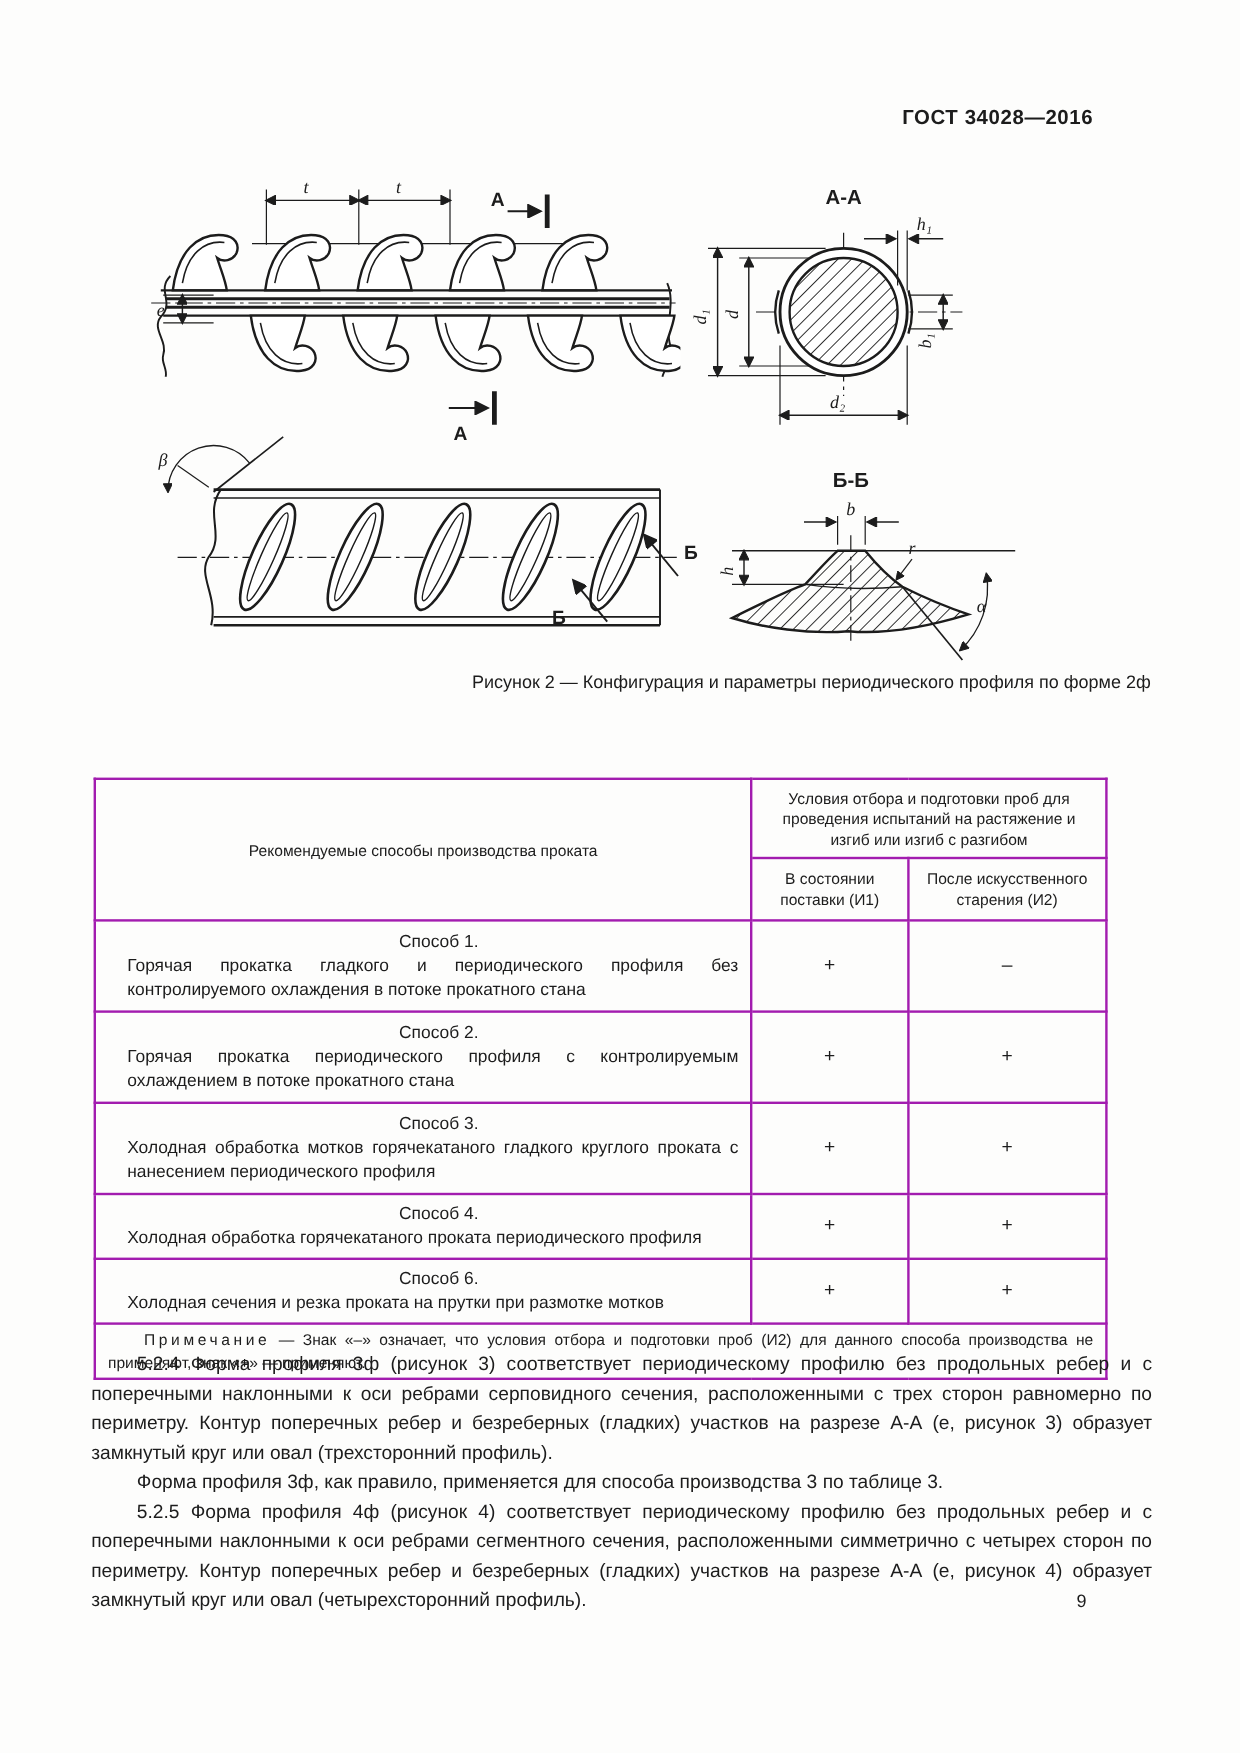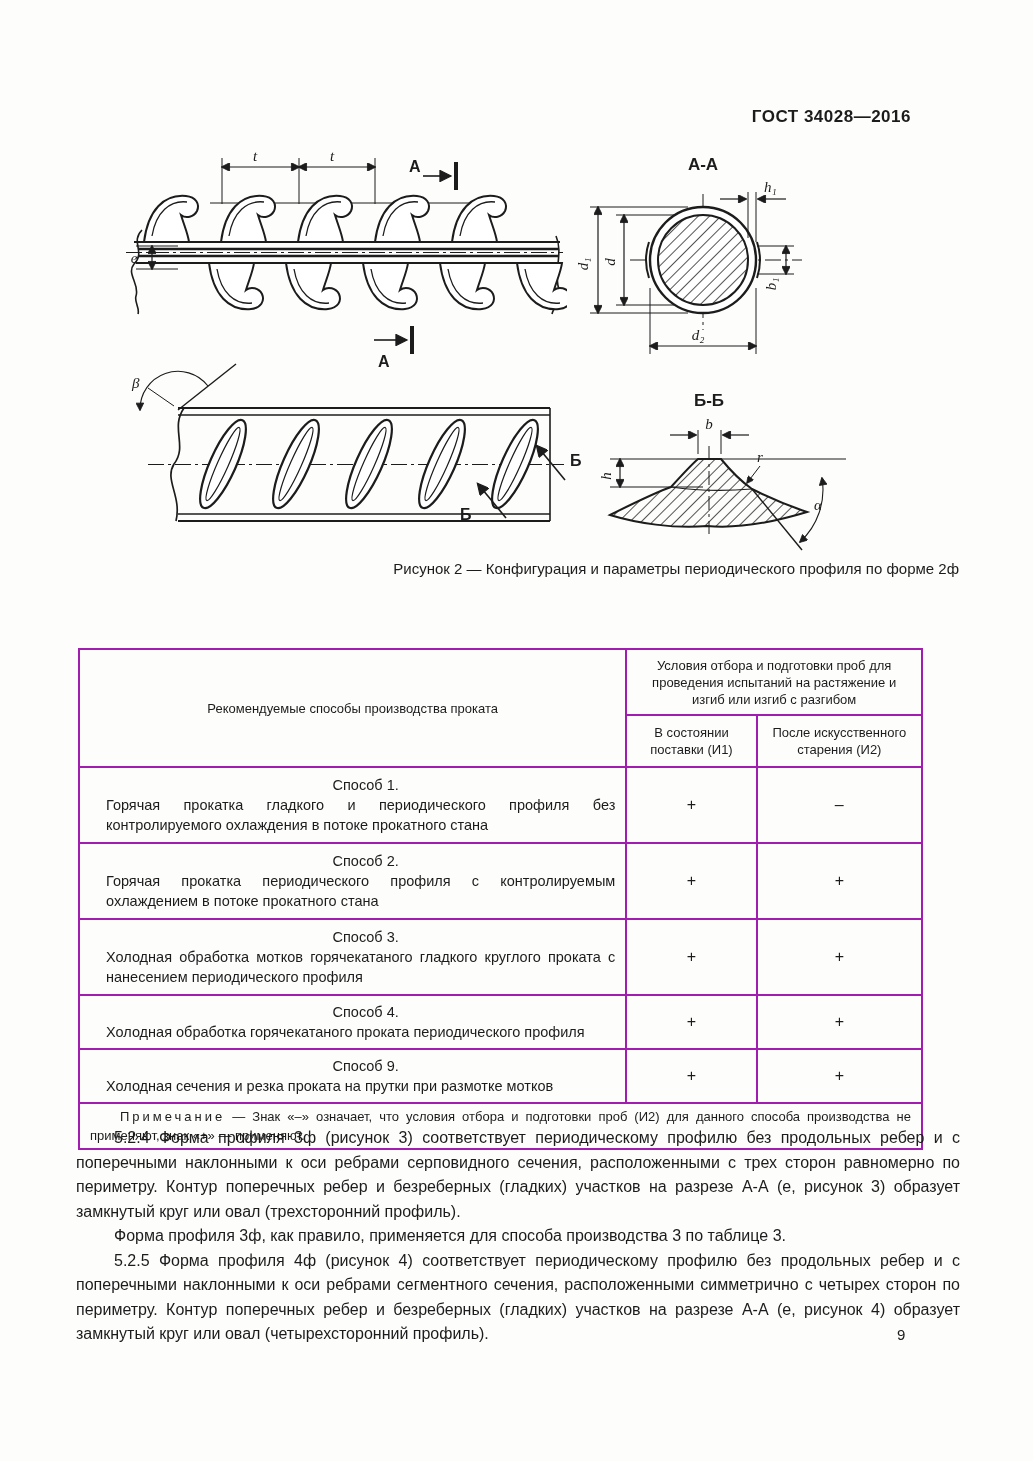--- a/index.html
+++ b/index.html
@@ -1,18 +1,18 @@
 <!DOCTYPE html>
 <html><head>
 <meta charset="utf-8">
 <style>
   html,body{margin:0;padding:0;}
   body{width:1033px;height:1461px;background:#fdfdfc;font-family:"Liberation Sans",sans-serif;color:#1c1c1c;position:relative;overflow:hidden;}
   .page{position:absolute;inset:0;}
-  .doc-header{position:absolute;top:107px;right:122px;font-weight:bold;font-size:17px;letter-spacing:.5px;}
+  .doc-header{position:absolute;top:88px;right:122px;font-weight:bold;font-size:17px;letter-spacing:.5px;}
   .fig{position:absolute;}
   .caption{position:absolute;top:560px;left:75px;width:884px;text-align:right;font-size:15px;}
   .tbl-title{position:absolute;top:599px;left:76px;width:886px;font-size:14.5px;line-height:21px;}
   .tbl-title .sp{letter-spacing:2.5px;}
   .tbl-wrap{position:absolute;top:648px;left:78px;}
   table.tbl{border-collapse:collapse;table-layout:fixed;width:845px;}
   table.tbl th,table.tbl td{border:2px solid #a21caf;padding:3px 10px;vertical-align:middle;}
   table.tbl th{font-weight:normal;font-size:13px;line-height:17px;text-align:center;}
   td.mcell{text-align:left;padding:4px 12px 6px 10px;font-size:14.5px;line-height:20px;vertical-align:top;}
   .w-name{padding-left:26px;text-align:center;}
@@ -250,21 +250,21 @@
       <tr class="r2">
         <td class="mcell">
               <div class="w-name">Способ 4.</div>
               <div class="w-desc">Холодная обработка горячекатаного проката периодического профиля</div>
             </td>
         <td class="sign">+</td>
         <td class="sign">+</td>
       </tr>
       <tr class="r2">
         <td class="mcell">
-              <div class="w-name">Способ 9.</div>
+              <div class="w-name">Способ 6.</div>
               <div class="w-desc">Холодная сечения и резка проката на прутки при размотке мотков</div>
             </td>
         <td class="sign">+</td>
         <td class="sign">+</td>
       </tr>
       <tr>
         <td class="note" colspan="3"><span class="note-label">Примечание</span><span> — Знак «–» означает, что условия отбора и подготовки проб (И2) для данного способа производства не применяют, знак «+» — применяют.</span></td>
       </tr>
     </tbody>
       </table>

